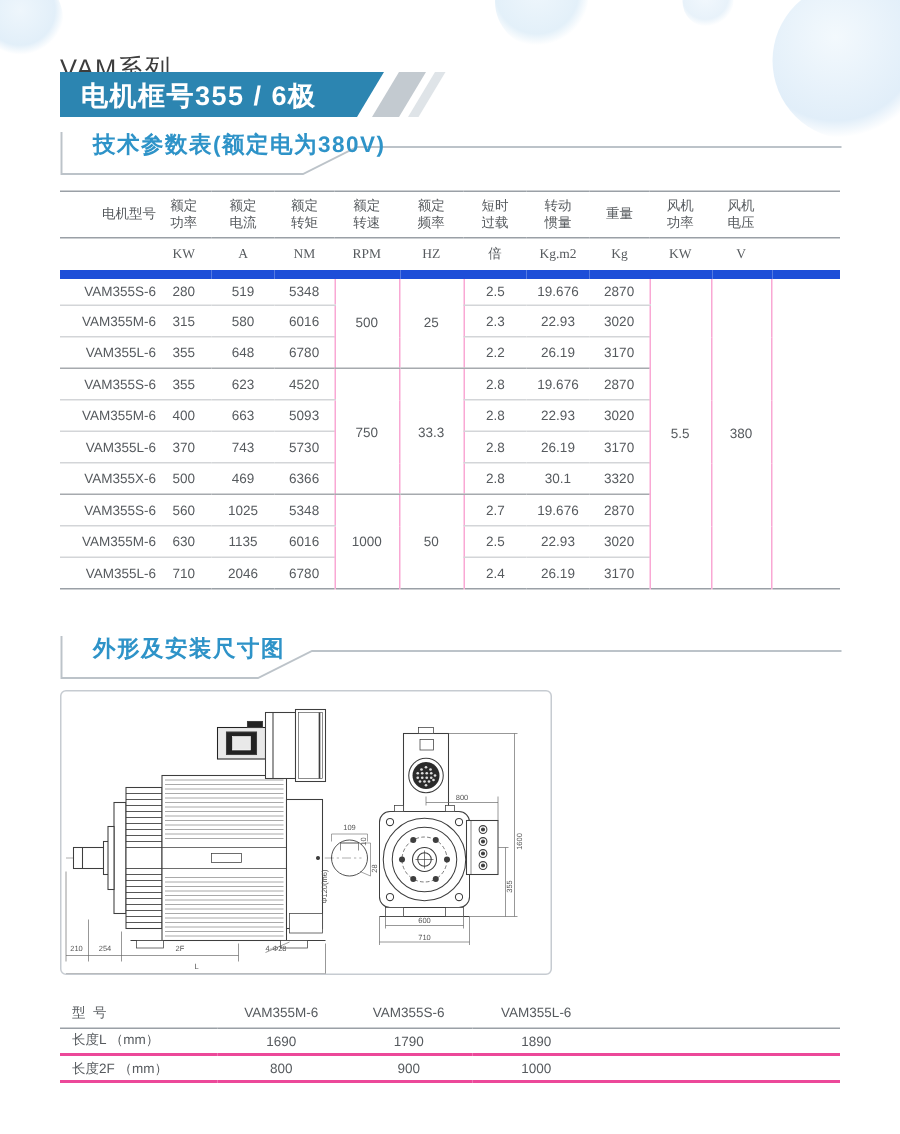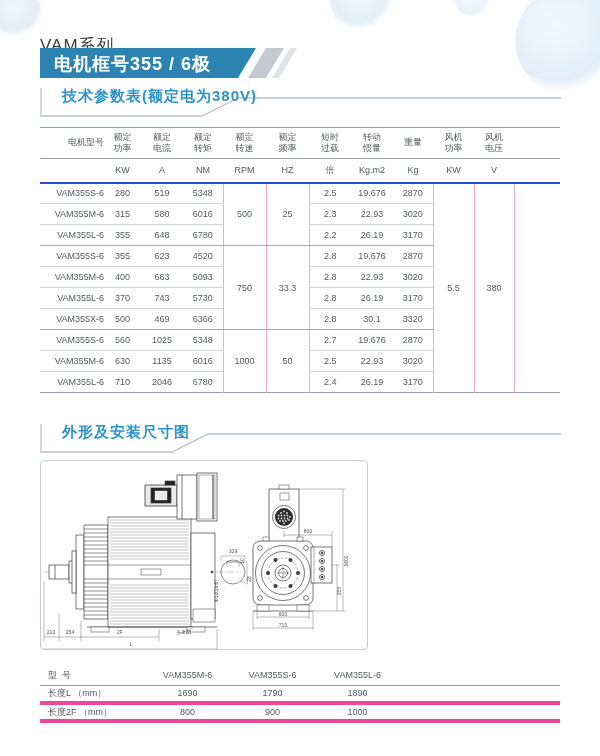--- a/index.html
+++ b/index.html
@@ -28,42 +28,42 @@
   .tab-text { position:absolute; left:10px; top:3px; font-size:15px; color:#2e93c8; font-weight:bold; letter-spacing:1px;margin-left:12px; }
   .tab1 { top:84px; }
   .tab2 { top:420px; }
 
   
   table.spec { position:absolute; left:40px; top:127px; width:520px; border-collapse:collapse;
                font-size:9px; color:#565a5e; table-layout:fixed;
                border-top:1px solid #9aa0a6; border-bottom:1px solid #9aa0a6; }
   table.spec th { font-weight:normal; white-space:pre-line; text-align:center; line-height:1.25; }
   table.spec tr.labels th { height:31px; border-bottom:1px solid #9aa0a6; vertical-align:middle; }
-  table.spec tr.units  th { height:24px; border-bottom:2px solid #1d4ed8; }
+  table.spec tr.units  th { height:24px; border-bottom:6px solid #1d4ed8;font-family:Liberation Serif, serif; }
   table.spec th.c-model, table.spec td.c-model { text-align:right; padding-left:5px; }
   table.spec tbody td { height:21px; text-align:center; border-bottom:1px solid #d3d5d8; vertical-align:middle; }
   table.spec tbody tr.group-end td { border-bottom-color:#a6aaae; }
   table.spec tbody tr.last-row td { border-bottom:none; }
   table.spec td.v-line { border-left:1px solid #f9a8d4; }
   table.spec td.no-bottom { border-bottom:none; }
   table.spec td.group-span { border-bottom:1px solid #a6aaae; }
 
   
   .drawing-box { position:absolute; left:40px; top:460px; width:328px; height:190px;
                  border:1px solid #c6cbd1; border-radius:4px; background:#fff; }
   .drawing-box svg { display:block; }
   .dim-text { font-size:5px; fill:#555; }
 
   
   table.dims { position:absolute; left:40px; top:666px; width:520px; border-collapse:collapse;
                font-size:9px; color:#565a5e; table-layout:fixed; }
   table.dims th { font-weight:normal; text-align:left; padding-left:8px; white-space:pre; height:19px;
                   border-bottom:1px solid #9aa0a6; }
   table.dims th.val, table.dims td.val { text-align:center; padding-left:0; }
-  table.dims td { height:18px; padding-left:8px; border-bottom:4px solid #ec4899; }
+  table.dims td { height:18px; padding-left:8px; border-bottom:2px solid #ec4899; }
 </style>
 </head>
 <body>
 
 <div class="page">
 
   <div class="bubble b1"></div>
   <div class="bubble b2"></div>
   <div class="bubble b3"></div>
   <div class="bubble b4"></div>

